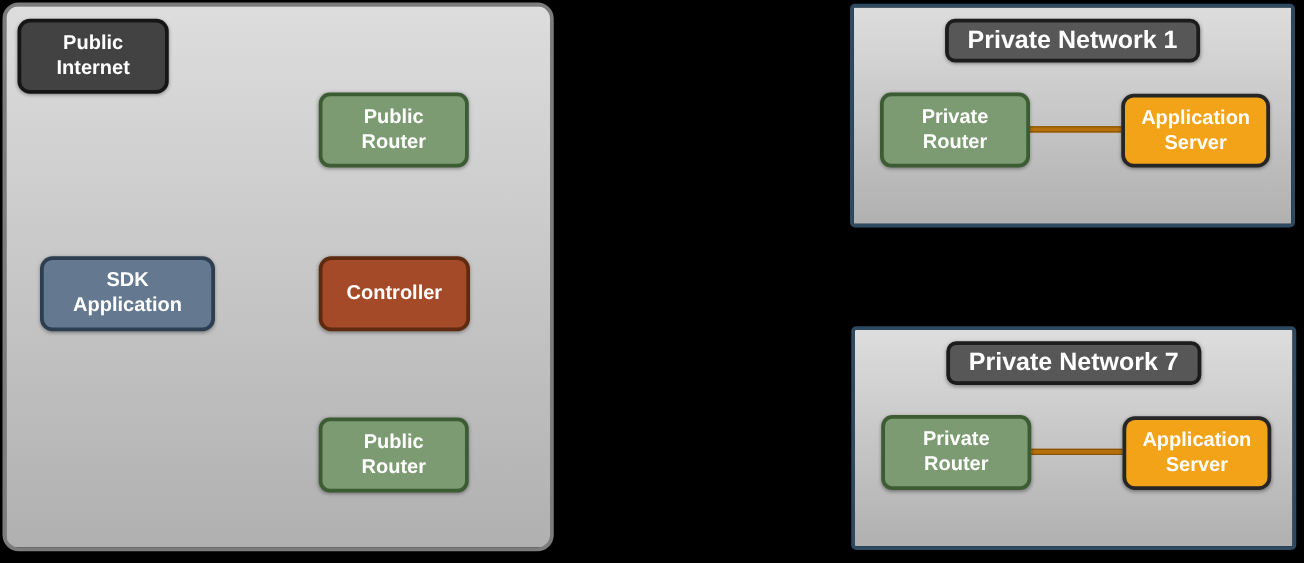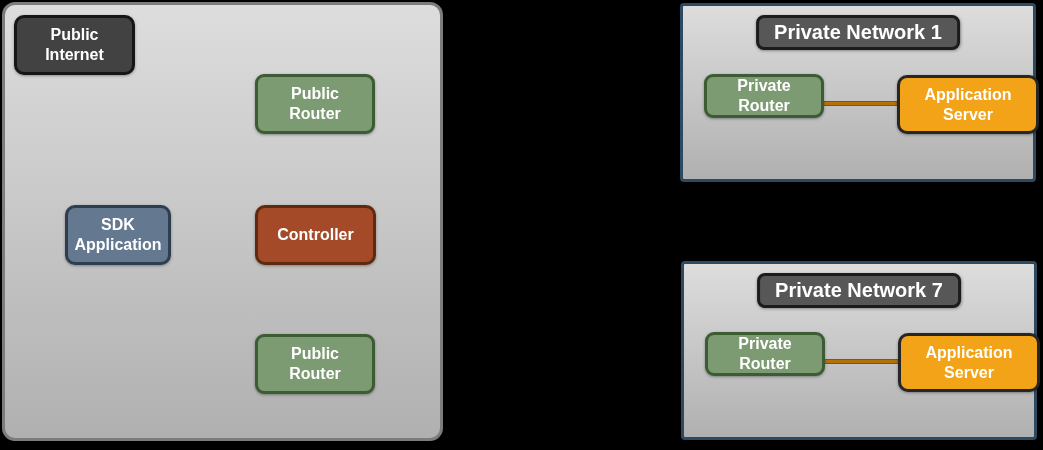--- a/index.html
+++ b/index.html
@@ -48,27 +48,27 @@
   }
   .node.dark   { background: #424242; border: 3px solid #161616; }
   .node.green  { background: #7d9b72; border: 3px solid #3c5c34; border-radius: 9px; }
   .node.slate  { background: #64798f; border: 3px solid #2c3e50; }
   .node.rust   { background: #a54a28; border: 3px solid #5f2b10; }
   .node.orange { background: #f2a317; border: 3px solid #262626; }
 
   
   .n-public-internet      { left: 9px;   top: 10px;  width: 121px; height: 60px; }
   .n-public-router-top    { left: 250px; top: 69px;  width: 120px; height: 60px; }
-  .n-sdk-application      { left: 27px;  top: 200px; width: 106px; height: 60px; margin-left: 33px; }
+  .n-sdk-application      { left: 27px;  top: 200px; width: 140px; height: 60px; }
   .n-controller           { left: 250px; top: 200px; width: 121px; height: 60px; }
   .n-public-router-bottom { left: 250px; top: 329px; width: 120px; height: 60px; }
 
   
-  .n-private-router     { left: 21px;  top: 68px; width: 120px; height: 44px; }
-  .n-application-server { left: 214px; top: 69px; width: 142px; height: 59px; }
+  .n-private-router     { left: 21px;  top: 68px; width: 120px; height: 60px; }
+  .n-application-server { left: 214px; top: 69px; width: 119px; height: 59px; }
 
   
   .net-title {
     position: absolute;
     top: 9px; left: 50%;
     transform: translateX(-50%);
     background: #575757;
     border: 3px solid #1c1c1c;
     border-radius: 8px;
     color: #ffffff;

